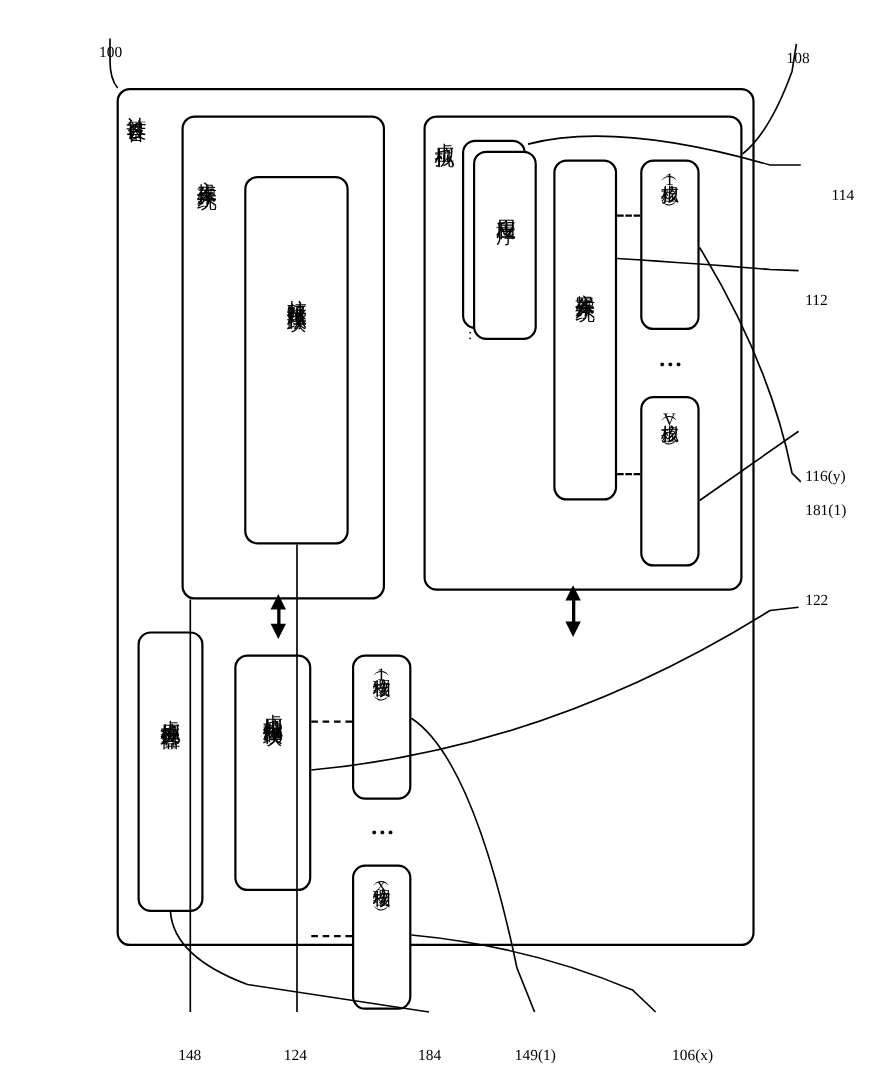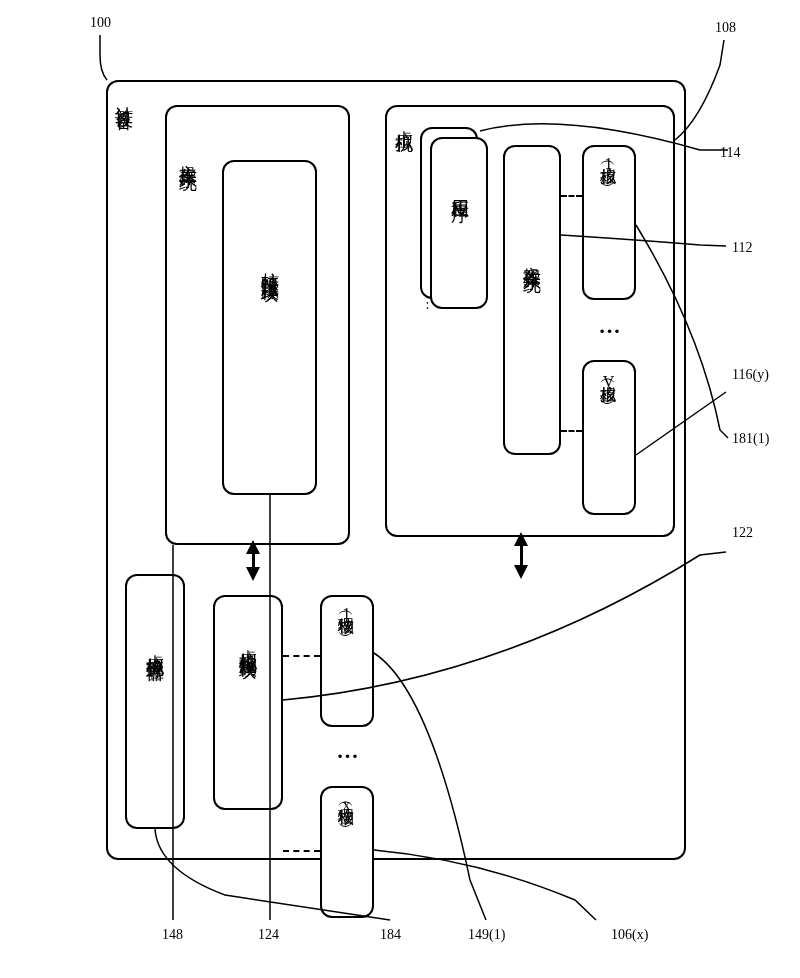--- a/index.html
+++ b/index.html
@@ -26,20 +26,21 @@
     writing-mode: vertical-rl;
     text-orientation: upright;
     font-size: 18px;
     text-align: center;
     letter-spacing: 2px;
   }
   .reflabel {
     position: absolute;
     font-size: 14px;
     white-space: nowrap;
+    margin-top: 26px;
   }
   .line {
     position: absolute;
     background: #000;
   }
   .dash-h {
     position: absolute;
     border-top: 2px dashed #000;
     height: 0;
   }
@@ -145,19 +146,19 @@
   </svg>
 
   <div class="reflabel" style="left:90px; top:15px;">100</div>
   <div class="reflabel" style="left:162px; top:927px;">148</div>
   <div class="reflabel" style="left:258px; top:927px;">124</div>
   <div class="reflabel" style="left:380px; top:927px;">184</div>
   <div class="reflabel" style="left:468px; top:927px;">149(1)</div>
   <div class="reflabel" style="left:611px; top:927px;">106(x)</div>
 
   <div class="reflabel" style="left:715px; top:20px;">108</div>
-  <div class="reflabel" style="left:720px; top:145px;">114</div>
+  <div class="reflabel" style="left:756px; top:145px;">114</div>
   <div class="reflabel" style="left:732px; top:240px;">112</div>
-  <div class="reflabel" style="left:732px; top:367px;">116(y)</div>
+  <div class="reflabel" style="left:732px; top:400px;">116(y)</div>
   <div class="reflabel" style="left:732px; top:431px;">181(1)</div>
-  <div class="reflabel" style="left:732px; top:525px;">122</div>
+  <div class="reflabel" style="left:732px; top:513px;">122</div>
 
 </div>
 
 </body></html>

